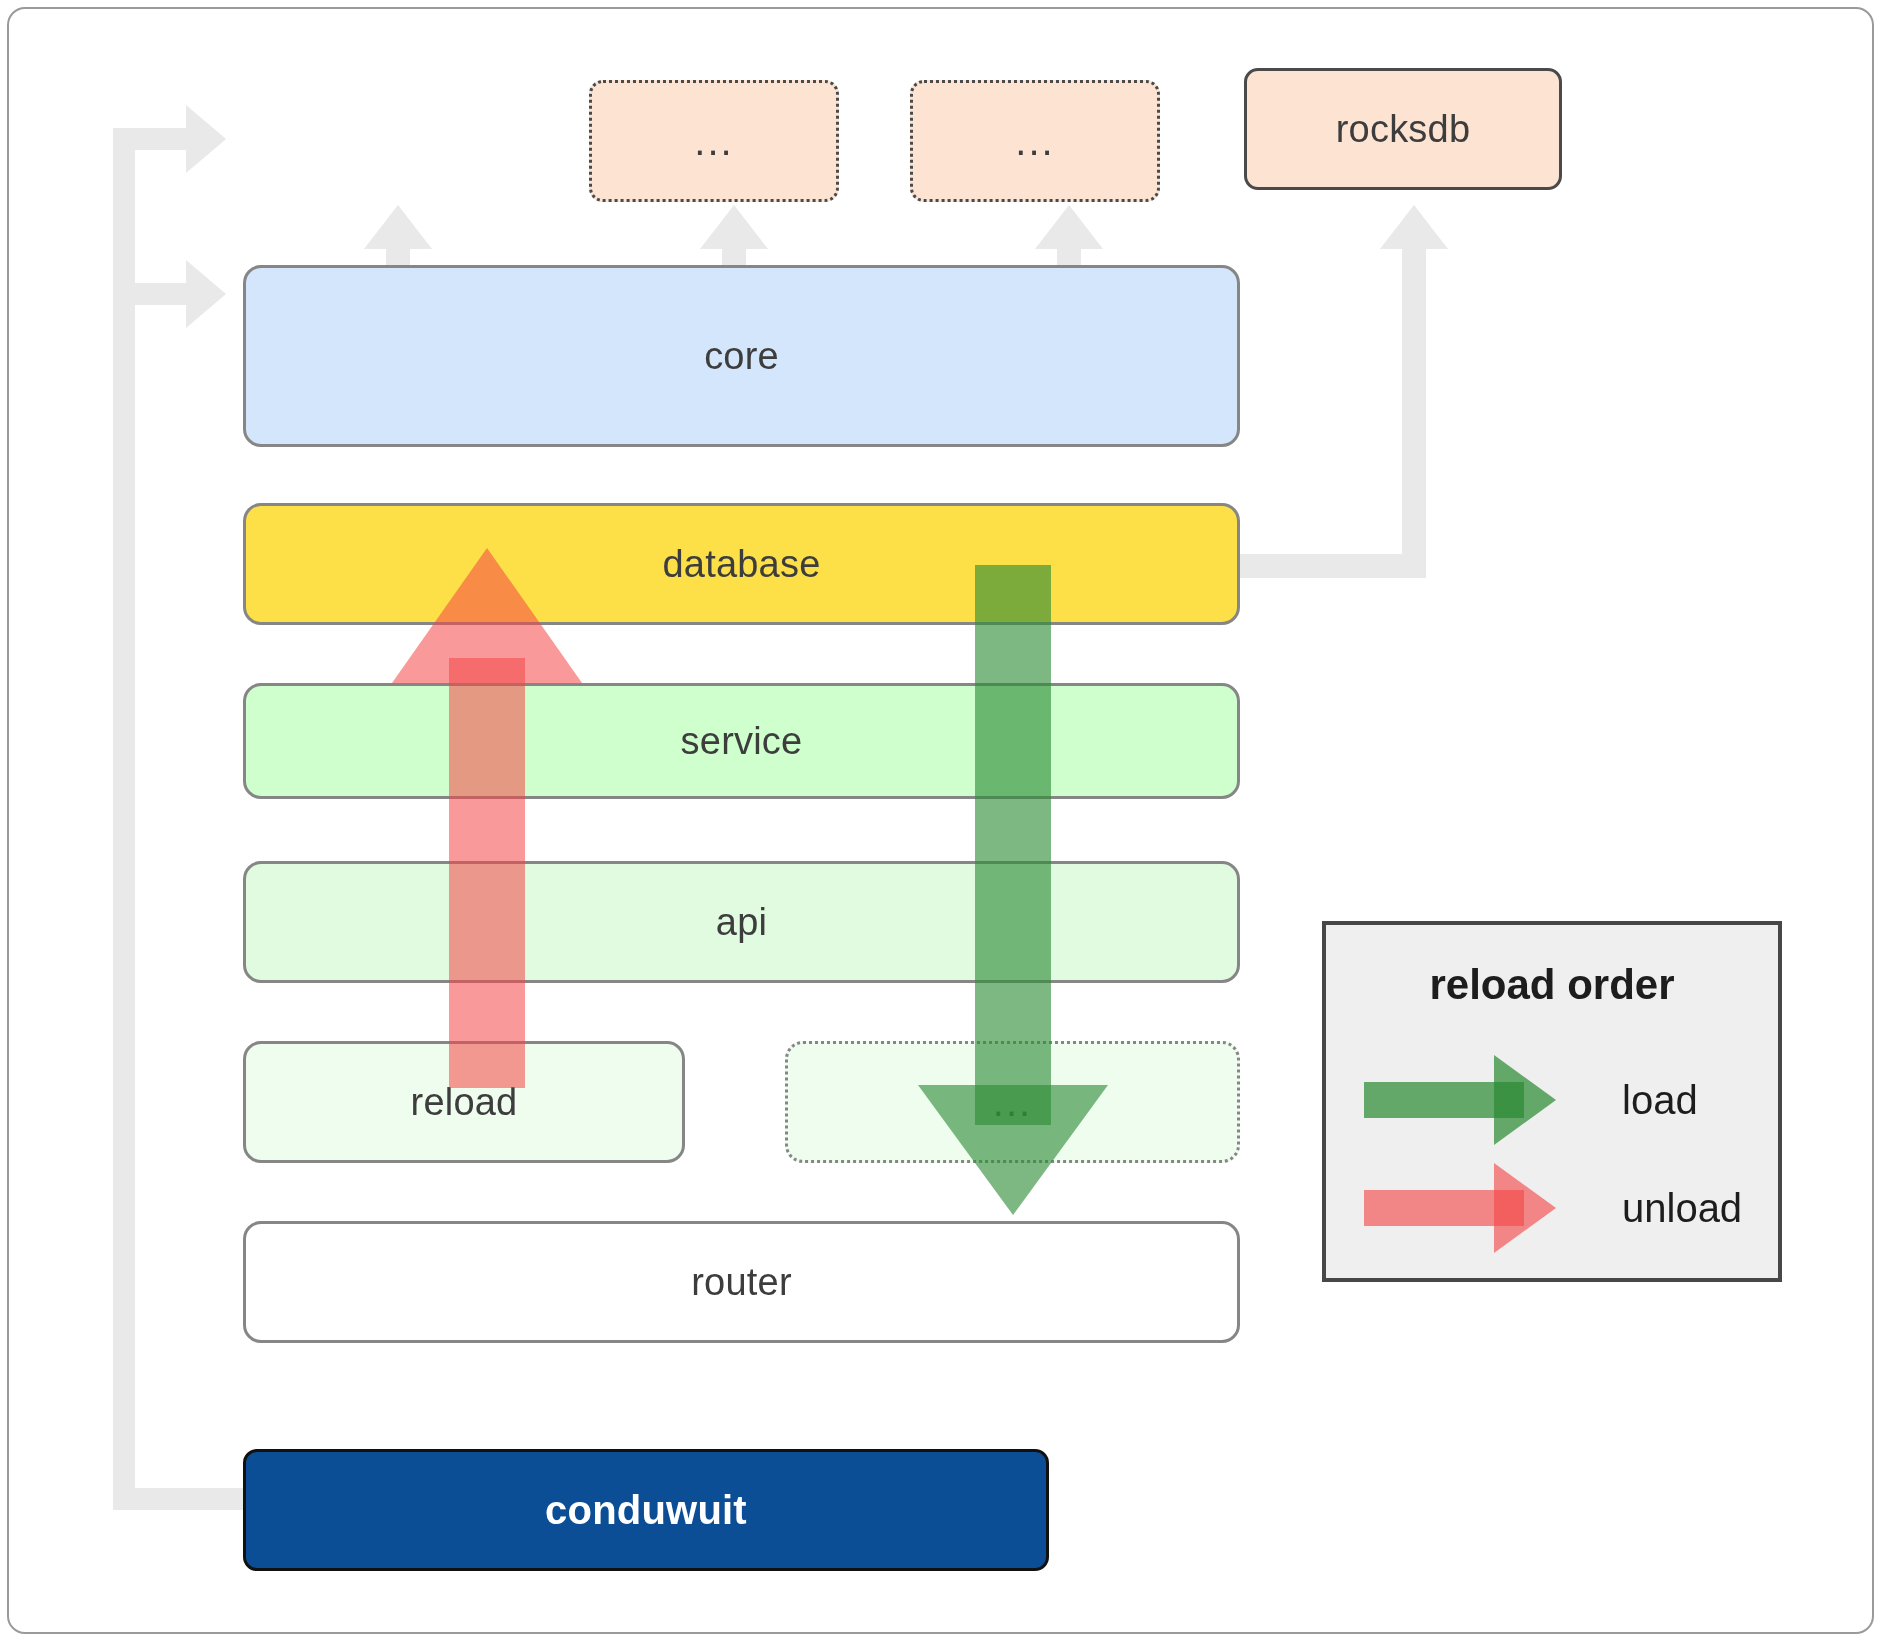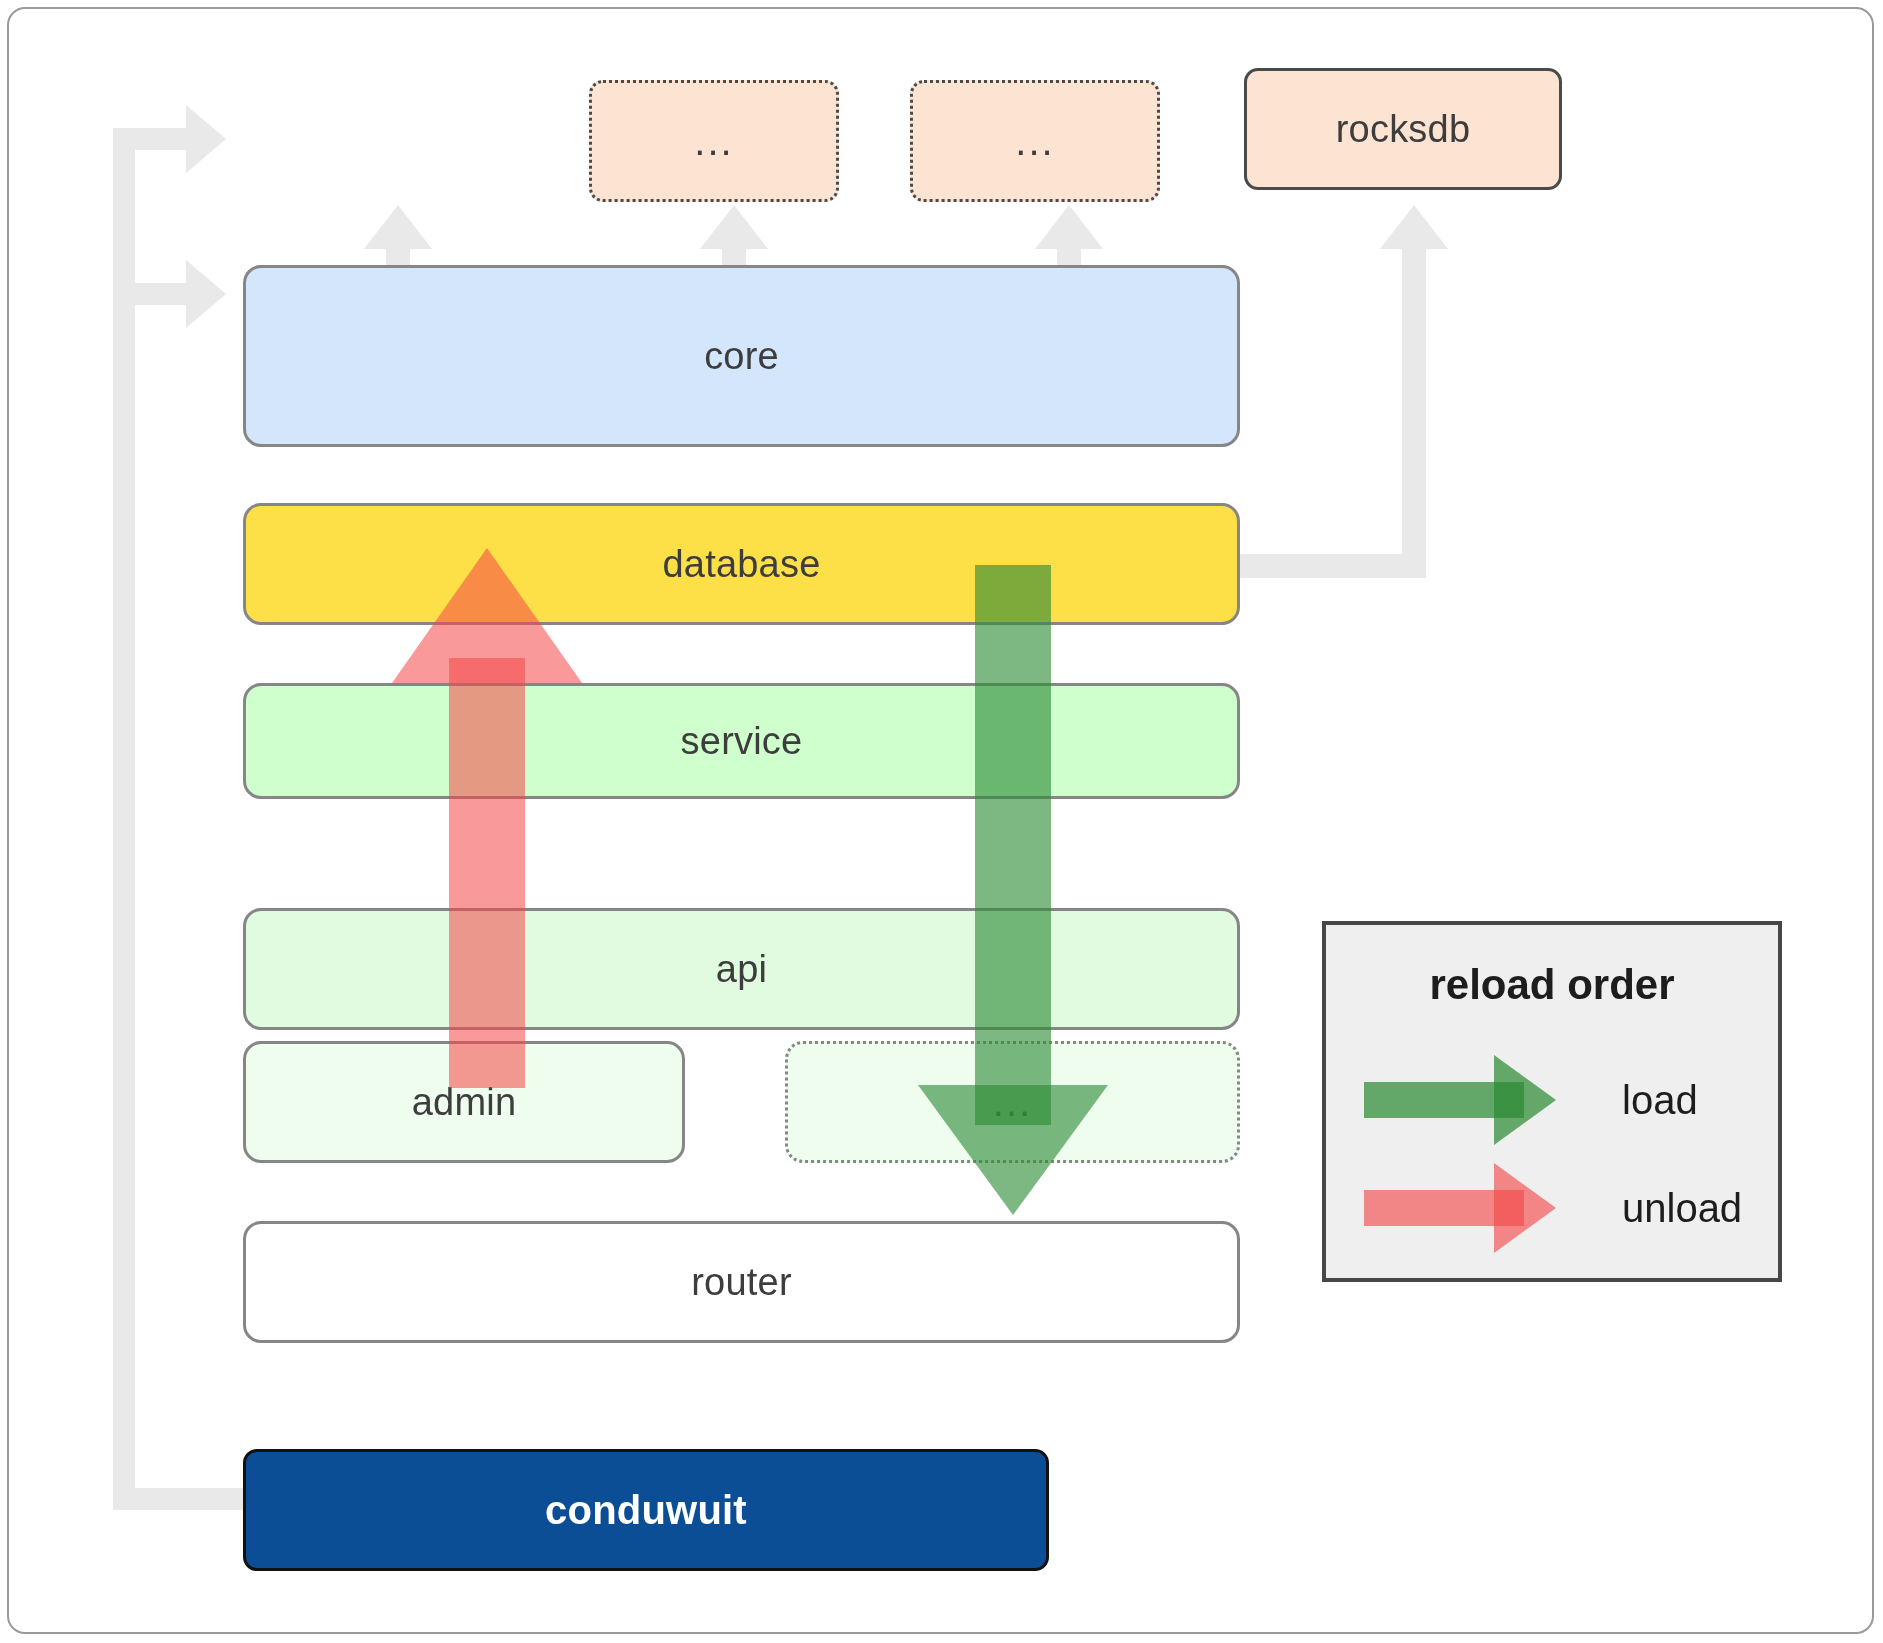--- a/index.html
+++ b/index.html
@@ -207,26 +207,26 @@
   </div>
 
   <div class="node layer layer-db" style="left:243px; top:503px; width:997px; height:122px;">
     <span>database</span>
   </div>
 
   <div class="node layer layer-service" style="left:243px; top:683px; width:997px; height:116px;">
     <span>service</span>
   </div>
 
-  <div class="node layer layer-api" style="left:243px; top:861px; width:997px; height:122px;margin-top:47px;">
+  <div class="node layer layer-api" style="left:243px; top:861px; width:997px; height:122px;">
     <span>api</span>
   </div>
 
   <div class="node layer layer-admin" style="left:243px; top:1041px; width:442px; height:122px;">
-    <span>admin</span>
+    <span>reload</span>
   </div>
 
   <div class="node layer layer-dots dots" style="left:785px; top:1041px; width:455px; height:122px;">
     <span>...</span>
   </div>
 
   <div class="node layer layer-router" style="left:243px; top:1221px; width:997px; height:122px;">
     <span>router</span>
   </div>
 

